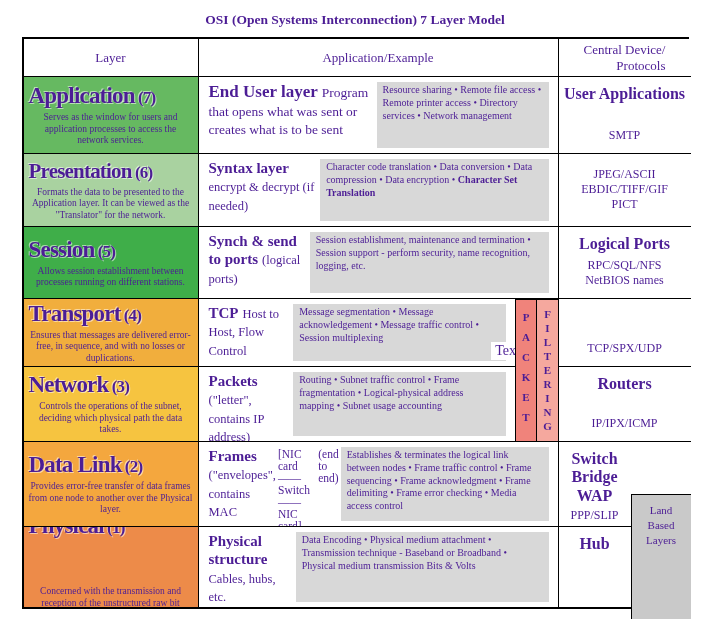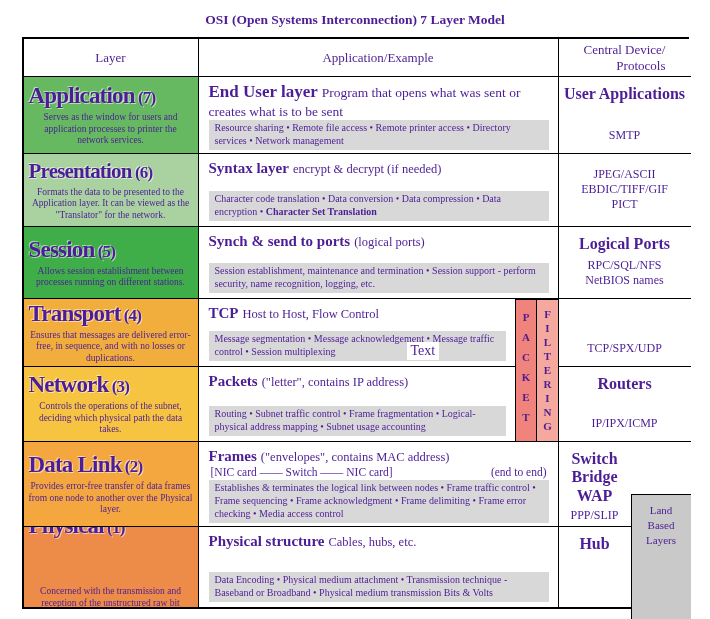--- a/index.html
+++ b/index.html
@@ -39,21 +39,21 @@
   .lname-line {
     font-weight:bold; white-space:nowrap; letter-spacing:-0.8px;
     text-shadow:1px 1px 0 rgba(255,255,255,0.55), -1px -1px 0 rgba(255,255,255,0.55);
   }
   .lname { font-size:23px; }
   .lname-sm { font-size:21px; }
   .lnum  { font-size:17px; }
   .ldesc { font-size:9.5px; line-height:1.2; }
 
   .app-cell {
-    display:flex; flex-direction:column; justify-content:space-between;
+    display:flex; flex-direction:row; justify-content:space-between;
     padding:5px 9px 5px 10px; background:#fff;
   }
   .pad-right { padding-right:52px; }
   .hline { line-height:1.15; }
   .hl { font-weight:bold; font-size:15px; }
   .hl-big { font-size:17px; }
   .note { font-size:12.5px; }
   .note-big { font-size:13.5px; }
   .nic-line {
     display:flex; justify-content:space-between;
@@ -110,21 +110,21 @@
     <div class="cell hcell">Layer</div>
     <div class="cell hcell">Application/Example</div>
     <div class="cell hcell col3">Central Device/
 Protocols</div>
 
     <div class="cell layer-cell" style="background: rgb(102, 185, 97);">
       <div class="lname-line">
         <span class="lname">Application</span>
         <span class="lnum">(7)</span>
       </div>
-      <div class="ldesc">Serves as the window for users and application processes to printer the network services.</div>
+      <div class="ldesc">Serves as the window for users and application processes to access the network services.</div>
     </div>
     <div class="cell app-cell">
       <div class="hline">
         <span class="hl hl-big">End User layer</span>
         <span class="note note-big">Program that opens what was sent or creates what is to be sent</span>
       </div>
       <div class="details">Resource sharing • Remote file access • Remote printer access • Directory services • Network management</div>
     </div>
     <div class="cell central-cell col3">
       <div class="ctop">User Applications</div>

